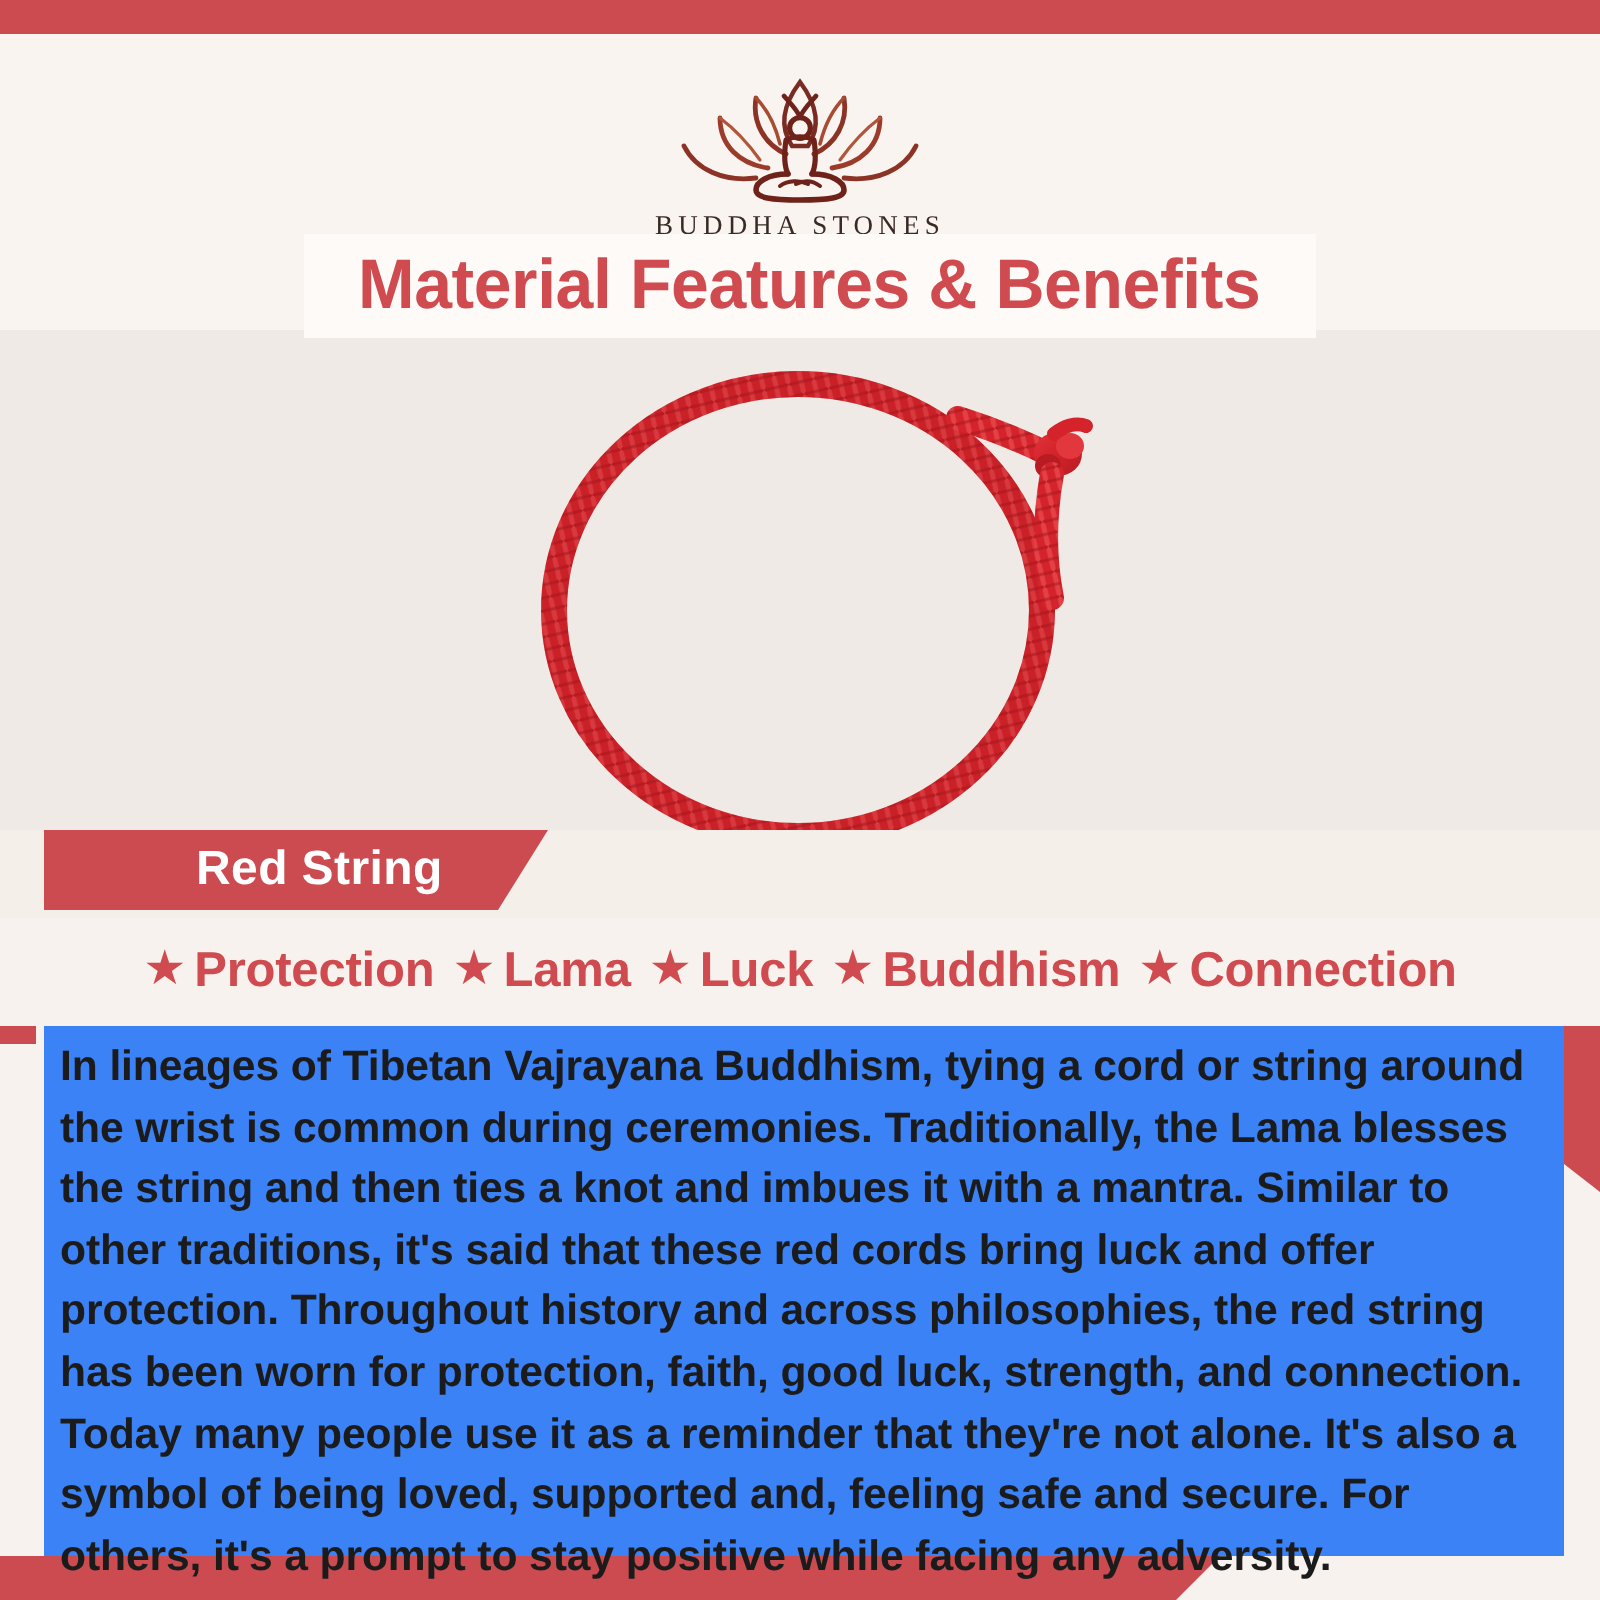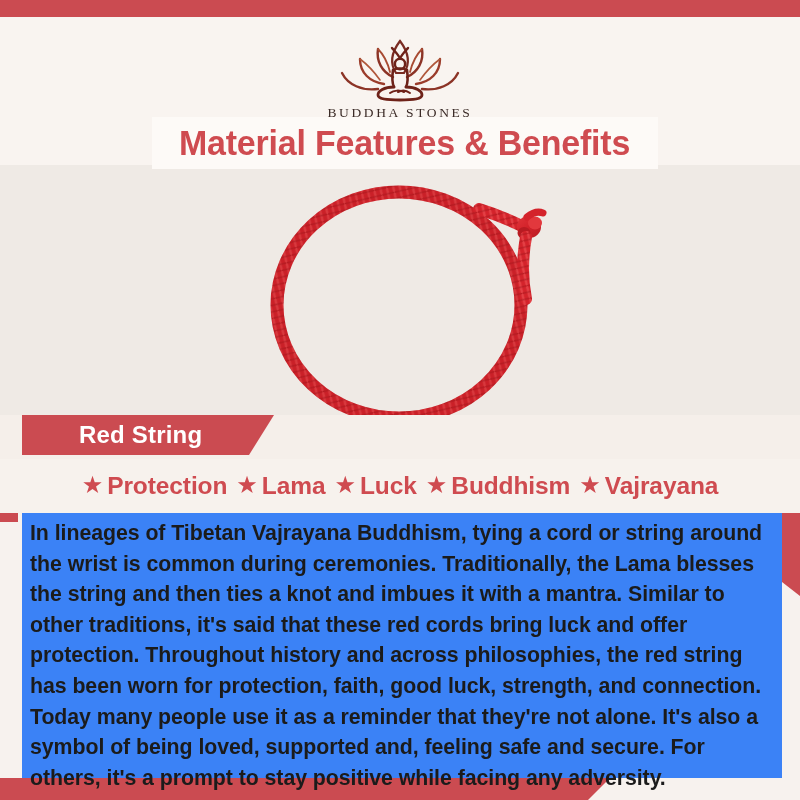--- a/index.html
+++ b/index.html
@@ -100,21 +100,21 @@
   }
   .label-banner {
     position:absolute; left:22px; top:415px;
     height:40px; width:252px;
     background:#cb4b51;
     clip-path:polygon(0 0, 100% 0, calc(100% - 25px) 100%, 0 100%);
     display:flex; align-items:center;
     z-index:3;
   }
   .label-text {
-    margin-left:57px;
+    margin-left:76px;
     font-family:"Liberation Sans Narrow","Liberation Sans", sans-serif;
     font-weight:bold;
     font-size:24px;
     color:#ffffff;
     letter-spacing:0.2px;
     white-space:nowrap;
   }
 
   
   .features {
@@ -261,21 +261,21 @@
     <div class="feature">
       <span class="star">★</span>
       <span class="feature-label">Luck</span>
     </div>
     <div class="feature">
       <span class="star">★</span>
       <span class="feature-label">Buddhism</span>
     </div>
     <div class="feature">
       <span class="star">★</span>
-      <span class="feature-label">Vajrayana</span>
+      <span class="feature-label">Connection</span>
     </div>
   </div>
 
   <div class="body-panel">
     <p class="body-text">In lineages of Tibetan Vajrayana Buddhism, tying a cord or string around the wrist is common during ceremonies. Traditionally, the Lama blesses the string and then ties a knot and imbues it with a mantra. Similar to other traditions, it's said that these red cords bring luck and offer protection. Throughout history and across philosophies, the red string has been worn for protection, faith, good luck, strength, and connection. Today many people use it as a reminder that they're not alone. It's also a symbol of being loved, supported and, feeling safe and secure. For others, it's a prompt to stay positive while facing any adversity.</p>
   </div>
 
 </div>
 
 </body></html>

